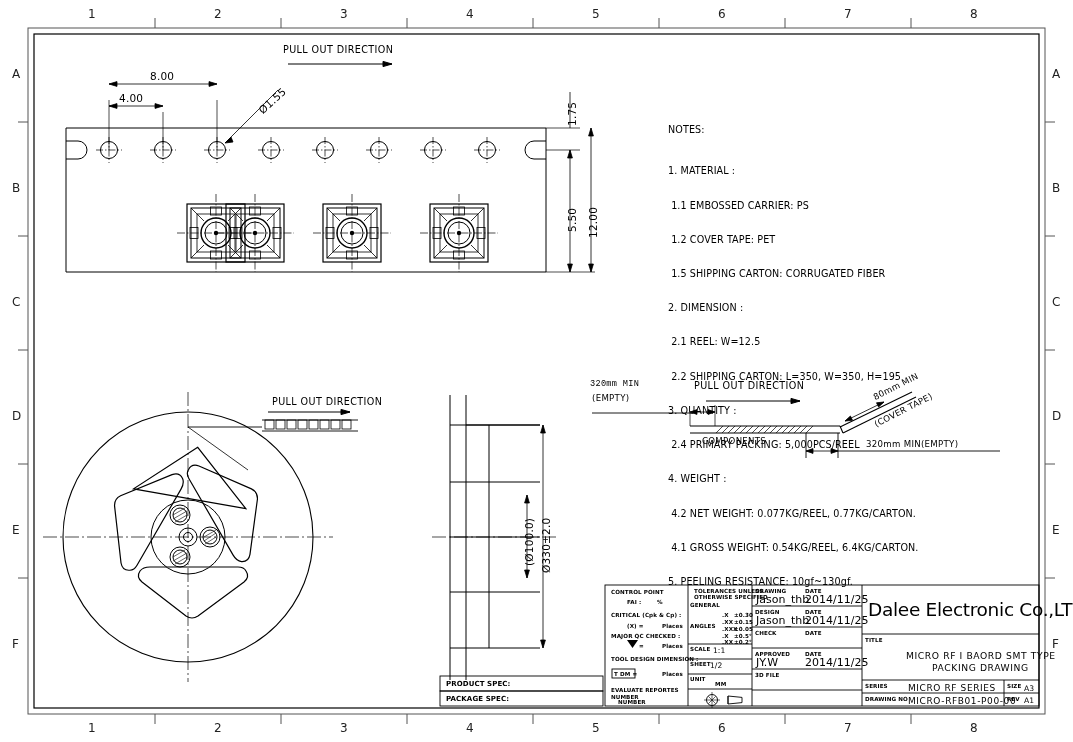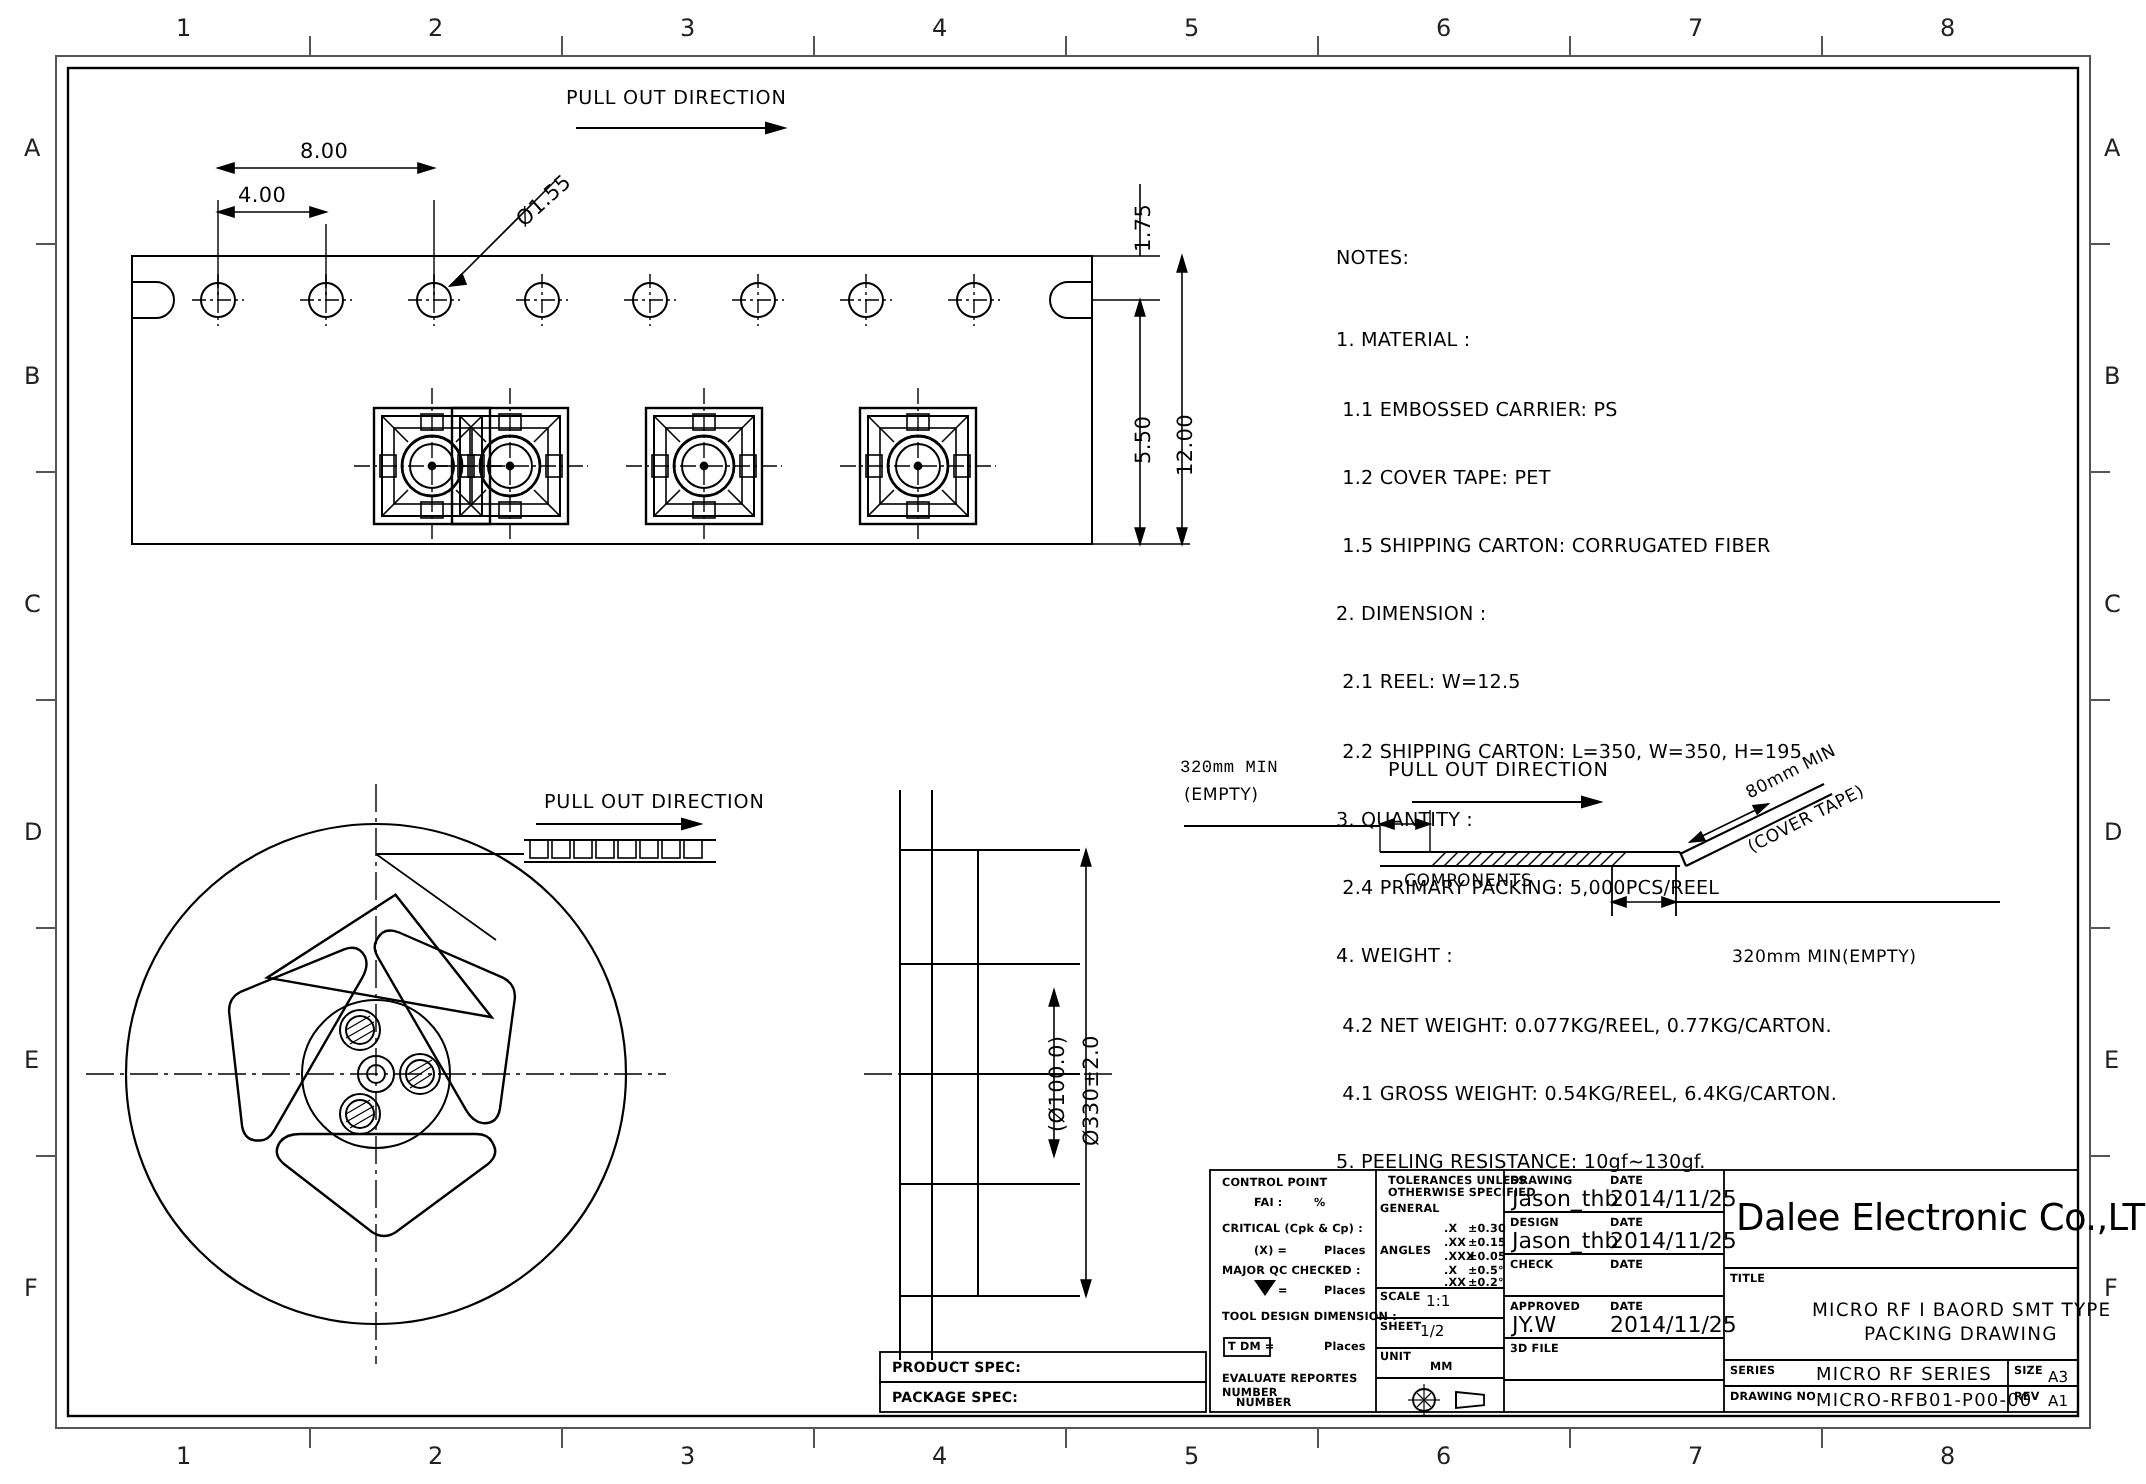--- a/index.html
+++ b/index.html
@@ -499,21 +499,21 @@
   <div class="tx label" style="left:272px;top:396px;">PULL OUT DIRECTION</div>
   <div class="tx dim rot90" style="left:523px;top:566px;">(Ø100.0)</div>
   <div class="tx dim rot90" style="left:540px;top:573px;">Ø330±2.0</div>
 
   <div class="tx label-sm" style="left:590px;top:380px;font-family:Liberation Mono, monospace;">320mm MIN</div>
   <div class="tx label-sm" style="left:592px;top:394px;">(EMPTY)</div>
   <div class="tx label" style="left:694px;top:380px;">PULL OUT DIRECTION</div>
   <div class="tx label-sm" style="left:702px;top:437px;">COMPONENTS</div>
   <div class="tx label-sm rot-dia" style="left:872px;top:394px;transform:rotate(-27deg);">80mm MIN</div>
   <div class="tx label-sm rot-dia" style="left:873px;top:421px;transform:rotate(-27deg);">(COVER TAPE)</div>
-  <div class="tx label-sm" style="left:866px;top:440px;margin-top:35px;">320mm MIN(EMPTY)</div>
+  <div class="tx label-sm" style="left:866px;top:440px;">320mm MIN(EMPTY)</div>
 
   <div class="tx" id="notes">
     <div class="hdr">NOTES:</div>
     <div>1. MATERIAL :</div>
     <div> 1.1 EMBOSSED CARRIER: PS</div>
     <div> 1.2 COVER TAPE: PET</div>
     <div> 1.5 SHIPPING CARTON: CORRUGATED FIBER</div>
     <div>2. DIMENSION :</div>
     <div> 2.1 REEL: W=12.5</div>
     <div> 2.2 SHIPPING CARTON: L=350, W=350, H=195</div>

